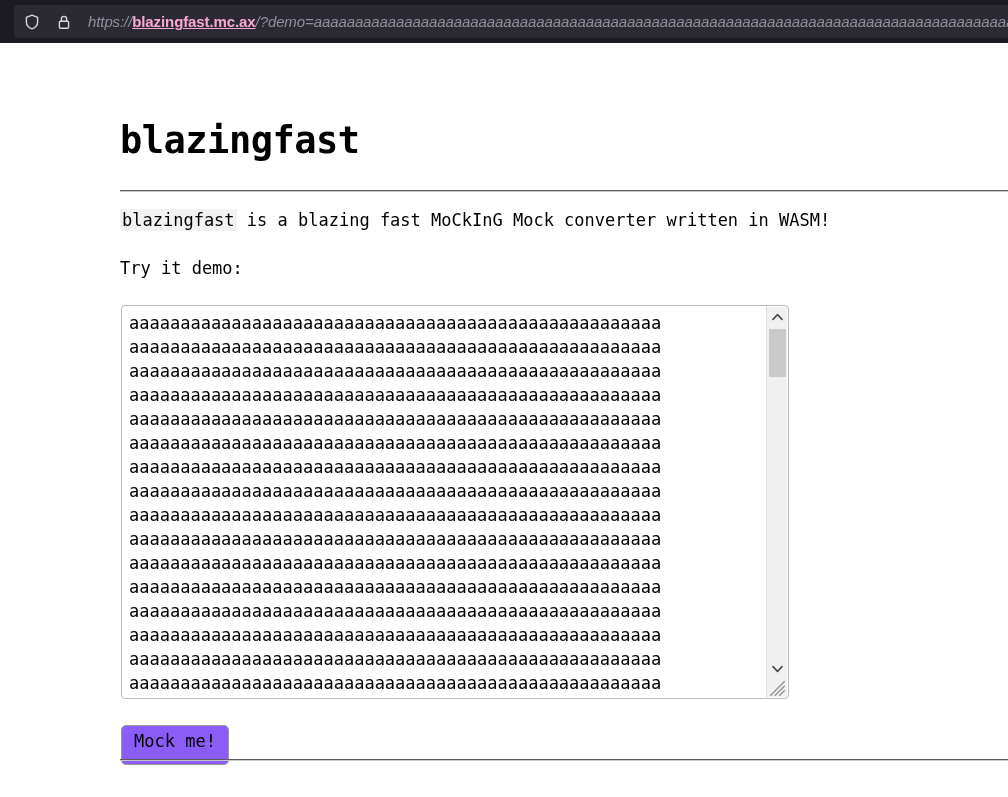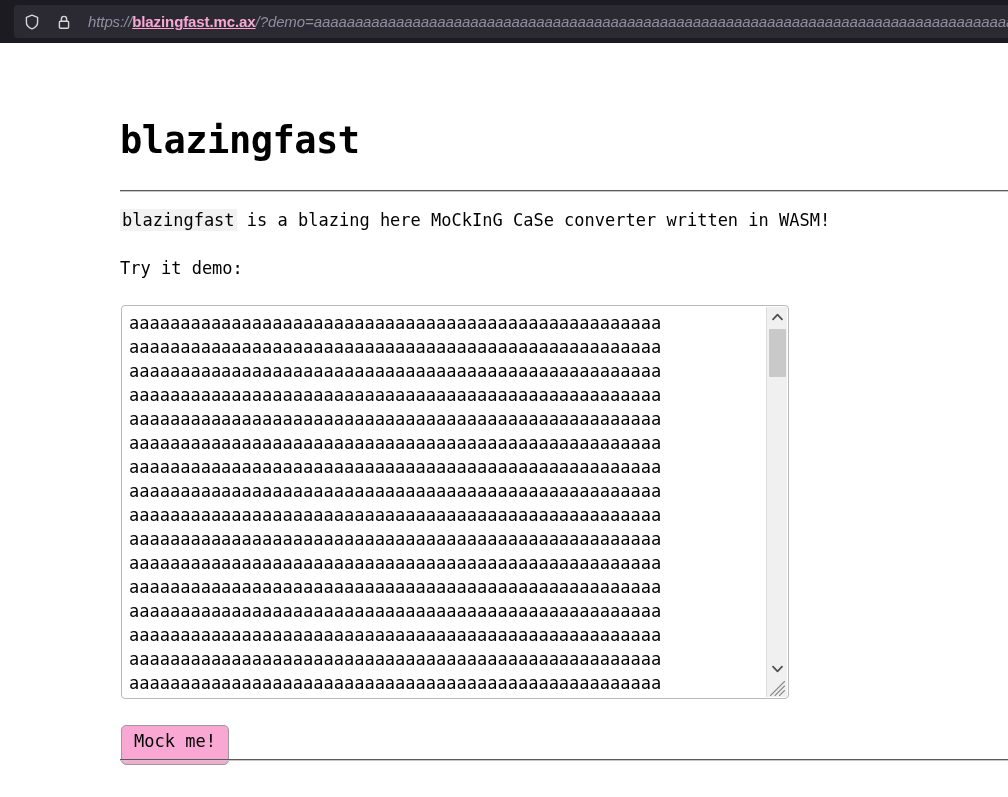--- a/index.html
+++ b/index.html
@@ -196,21 +196,21 @@
 
   
   #mock-button {
     position: absolute;
     left: 1px;
     top: 642px;
     font-family: "DejaVu Sans Mono", "Liberation Mono", monospace;
     font-size: 17px;
     line-height: 17px;
     color: #000000;
-    background: #f9a8d4;
+    background: #8b5cf6;
     border: 1px solid #9a9a9a;
     border-radius: 5px;
     padding: 7px 12px 14px 12px;
     cursor: pointer;
     text-align: center;
   }
 
   
   #output-band {
     position: absolute;
@@ -258,21 +258,21 @@
   </div>
 </div>
 
 <div id="page">
   <div id="content">
 
     <h1 id="page-title">blazingfast</h1>
 
     <hr class="rule" id="rule-top">
 
-    <p class="body-line" id="intro-line"><code class="inline-code">blazingfast</code><span> is a blazing here MoCkInG CaSe converter written in WASM!</span></p>
+    <p class="body-line" id="intro-line"><code class="inline-code">blazingfast</code><span> is a blazing fast MoCkInG Mock converter written in WASM!</span></p>
 
     <p class="body-line" id="try-line">Try it demo:</p>
 
     <div id="mock-input-wrap">
       <textarea id="mock-input" spellcheck="false" placeholder="" style="">aaaaaaaaaaaaaaaaaaaaaaaaaaaaaaaaaaaaaaaaaaaaaaaaaaaa
 aaaaaaaaaaaaaaaaaaaaaaaaaaaaaaaaaaaaaaaaaaaaaaaaaaaa
 aaaaaaaaaaaaaaaaaaaaaaaaaaaaaaaaaaaaaaaaaaaaaaaaaaaa
 aaaaaaaaaaaaaaaaaaaaaaaaaaaaaaaaaaaaaaaaaaaaaaaaaaaa
 aaaaaaaaaaaaaaaaaaaaaaaaaaaaaaaaaaaaaaaaaaaaaaaaaaaa
 aaaaaaaaaaaaaaaaaaaaaaaaaaaaaaaaaaaaaaaaaaaaaaaaaaaa

